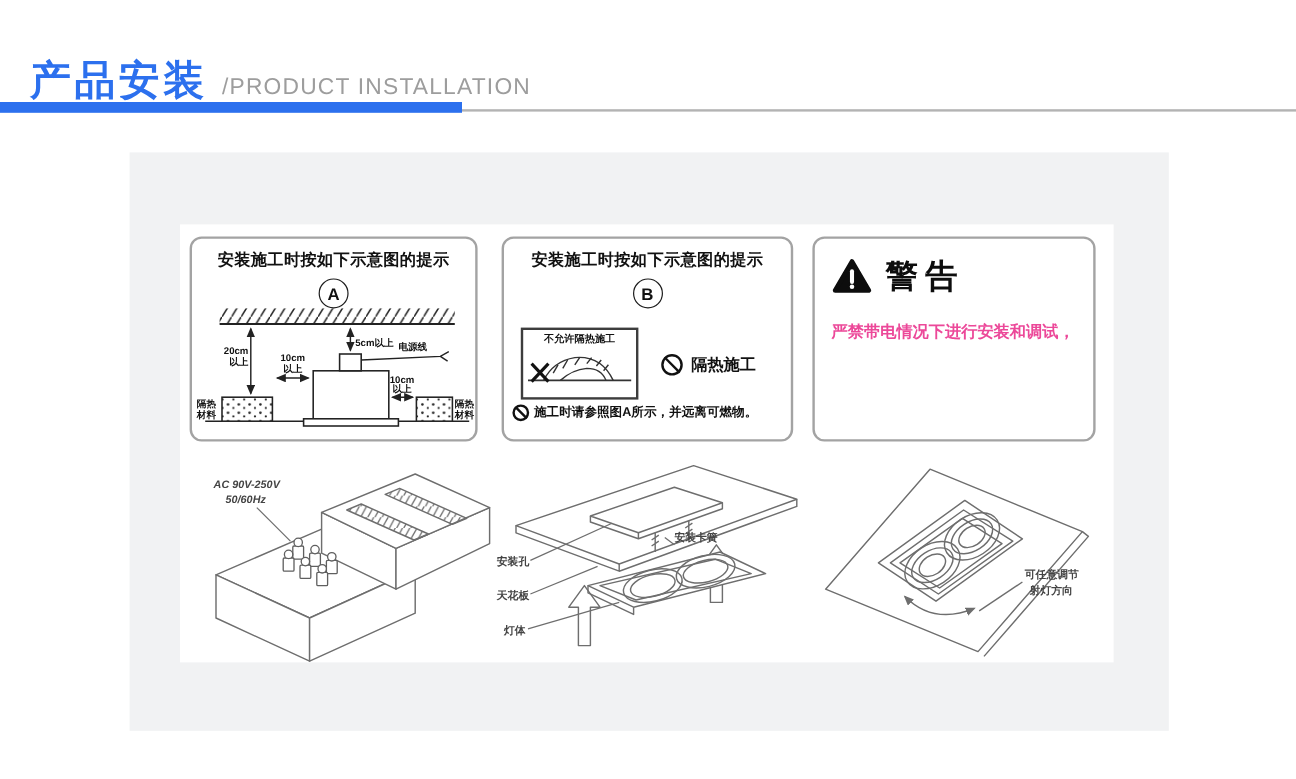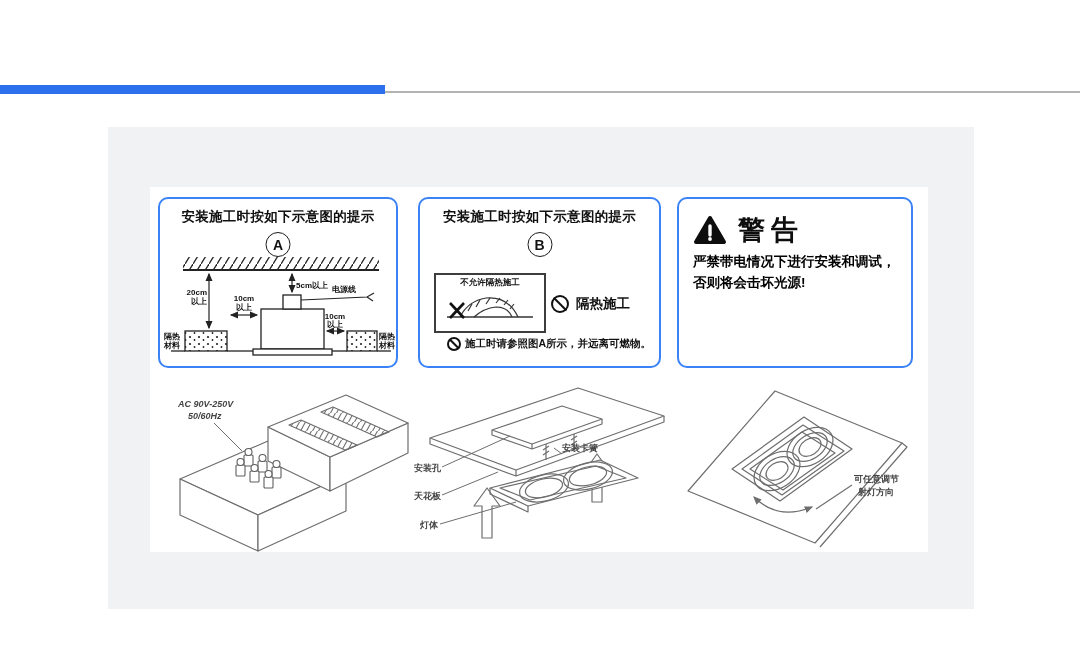--- a/index.html
+++ b/index.html
@@ -11,61 +11,65 @@
   .header { position:absolute; left:0; top:0; width:1080px; height:100px; }
   .title-row { position:absolute; left:25px; top:44px; display:flex; align-items:baseline; gap:12px; }
   .t-cn { font-size:34px; font-weight:bold; color:var(--accent,#2c70ee); letter-spacing:3px; }
   .t-en { font-size:19px; color:#9d9d9d; letter-spacing:1px; }
   .header-rule { position:absolute; left:385px; top:91px; width:695px; height:2px; background:var(--rule,#b3b3b3); }
   .accent-bar { position:absolute; left:0; top:85px; width:385px; height:9px; background:var(--accent,#2c70ee); }
   
   .card { position:absolute; left:108px; top:127px; width:866px; height:482px; background:var(--card,#f1f2f3); }
   .figure { position:absolute; left:42px; top:60px; width:778px; height:365px; background:#ffffff; }
   
-  .panel { position:absolute; top:10px; height:171px; background:#fff; border:2px solid #3b82f6;
+  .panel { position:absolute; top:10px; height:171px; background:#fff; border:2px solid #a3a3a3;
            border-radius:10px; box-sizing:border-box; }
   .panel.pa { left:8px;   width:240px; }
   .panel.pb { left:268px; width:243px; }
   .panel.pw { left:527px; width:236px; }
   .panel-title { margin-top:9px; text-align:center; font-size:13.5px; font-weight:bold; color:#111; letter-spacing:0.3px; }
   .letter-badge { position:absolute; left:50%; transform:translateX(-50%); top:33px; width:23px; height:23px;
                   border:1.7px solid #1b1b1b; border-radius:50%; display:flex; align-items:center; justify-content:center;
                   font-size:14px; font-weight:bold; color:#111; }
   .diagram-a { position:absolute; left:1px; bottom:3px; width:235px; height:112px; }
   svg text { font-family:"Liberation Sans", sans-serif; }
   .al { font-size:8px; font-weight:bold; fill:#111; }
   .skl { font-size:9px; font-weight:bold; fill:#444; }
   
-  .nb-box { position:absolute; left:14px; top:74px; width:112px; height:60px; border:2px solid #3d3d3d; box-sizing:border-box; }
+  .nb-box { position:absolute; left:14px; top:74px; width:98px; height:60px; border:2px solid #3d3d3d; box-sizing:border-box; }
   .nb-caption { font-size:8.5px; font-weight:bold; color:#111; text-align:center; margin-top:2px; white-space:nowrap; }
   .ban { border:2.5px solid #111; border-radius:50%; position:relative; flex:none; box-sizing:border-box; }
   .ban::after { content:""; position:absolute; left:-14%; top:calc(50% - 1.2px); width:128%; height:2.4px;
                 background:#111; transform:rotate(45deg); }
   .ban.big { width:18px; height:18px; }
   .ban.small { width:14px; height:14px; border-width:2px; }
   .ban.small::after { height:2px; top:calc(50% - 1px); }
   .ban-row { position:absolute; display:flex; align-items:center; }
   .ban-row.mid { left:131px; top:96px; gap:7px; }
-  .ban-row.note { left:7px; top:138px; gap:4px;margin-left:20px; }
+  .ban-row.note { left:7px; top:138px; gap:4px; }
   .ban-label { font-size:13.5px; font-weight:bold; color:#111; }
   .note-text { font-size:10.5px; font-weight:bold; color:#111; white-space:nowrap; }
   
-  .warn-head { display:flex; align-items:center; gap:11px; margin:13px 0 3px 14px; }
+  .warn-head { display:flex; align-items:center; gap:11px; margin:13px 0 18px 14px; }
   .warn-title { font-size:27px; font-weight:bold; color:#0d0d0d; letter-spacing:6px; }
-  .warn-body { margin:3px 13px 0 14px; font-size:13.5px; font-weight:bold; color:#000000; line-height:1.56; }
+  .warn-body { margin:3px 13px 0 14px; font-size:13.5px; font-weight:bold; color:#ec4899; line-height:1.56; }
   
   .sketch { position:absolute; }
   #sk1 { left:0;     top:190px; width:260px; height:175px; }
   #sk2 { left:262px; top:193px; width:270px; height:172px; }
   #sk3 { left:530px; top:198px; width:248px; height:167px; }
 </style>
 </head>
 <body>
 
 <div class="header">
+  <div class="title-row">
+    <span class="t-cn">产品安装</span>
+    <span class="t-en">/PRODUCT INSTALLATION</span>
+  </div>
   <div class="header-rule"></div>
   <div class="accent-bar"></div>
 </div>
 
 <div class="card">
   <div class="figure">
 
     <div class="panel pa">
       <div class="panel-title">安装施工时按如下示意图的提示</div>
       <div class="letter-badge">A</div>
@@ -156,21 +160,20 @@
       <div class="warn-head">
         <svg width="34" height="30" viewBox="0 0 34 30">
           <path d="M17,3 L31,27 L3,27 Z" fill="#0d0d0d" stroke="#0d0d0d" stroke-width="4" stroke-linejoin="round"></path>
           <line x1="17" y1="11" x2="17" y2="20" stroke="#fff" stroke-width="3.4" stroke-linecap="round"></line>
           <circle cx="17" cy="24" r="1.9" fill="#fff"></circle>
         </svg>
         <span class="warn-title">警告</span>
       </div>
       <div class="warn-body">
         <div>严禁带电情况下进行安装和调试，</div>
-        <div>否则将会击坏光源!</div>
       </div>
     </div>
 
     <svg id="sk1" class="sketch" viewBox="0 0 260 175">
       <defs>
         <pattern id="vnt" width="6" height="9" patternUnits="userSpaceOnUse">
           <line x1="0.5" y1="9" x2="5.5" y2="0" stroke="#6e6e6e" stroke-width="1.1"></line>
         </pattern>
       </defs>
       <g stroke="#6e6e6e" stroke-width="1.2" fill="#fff" stroke-linejoin="round">

